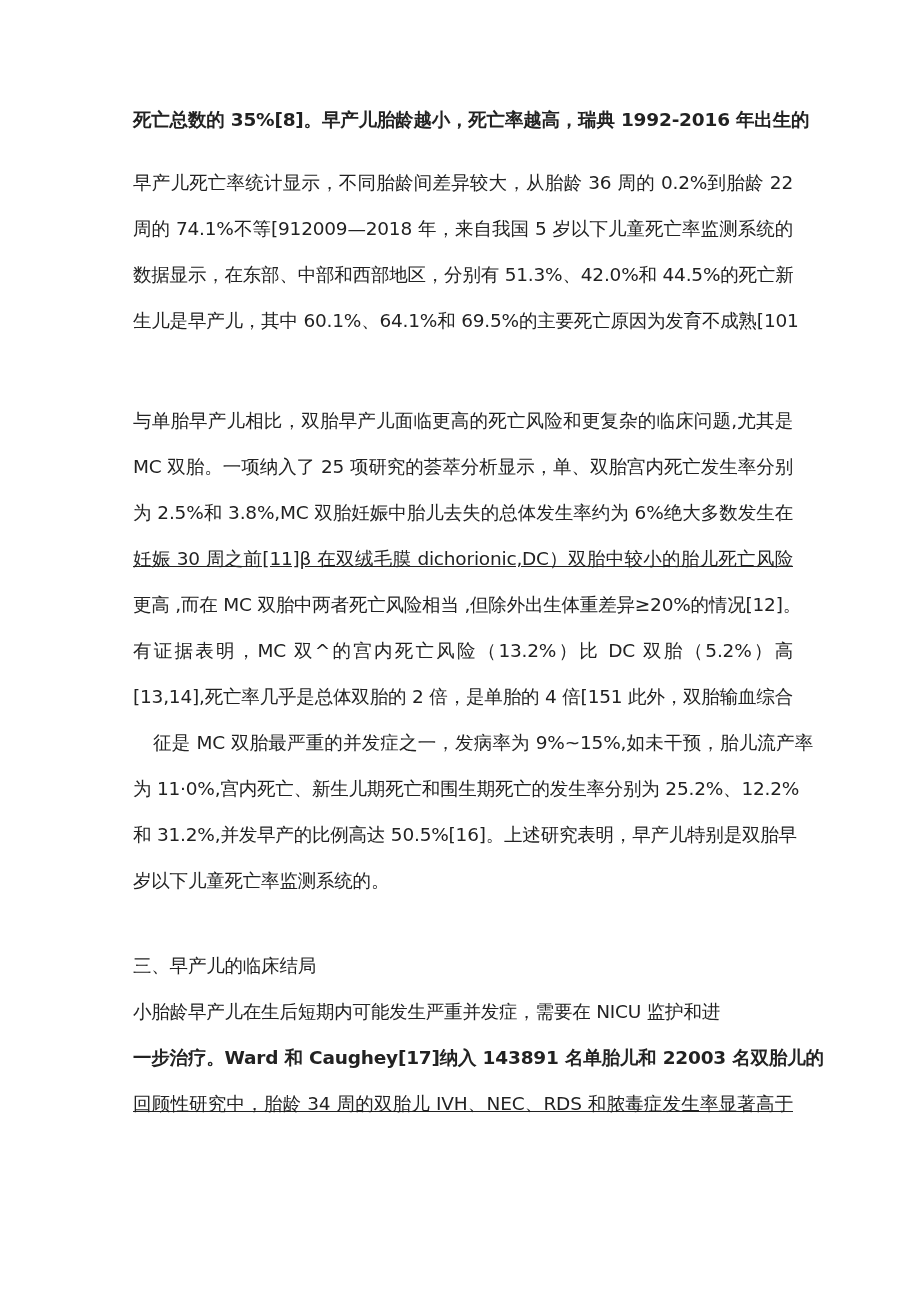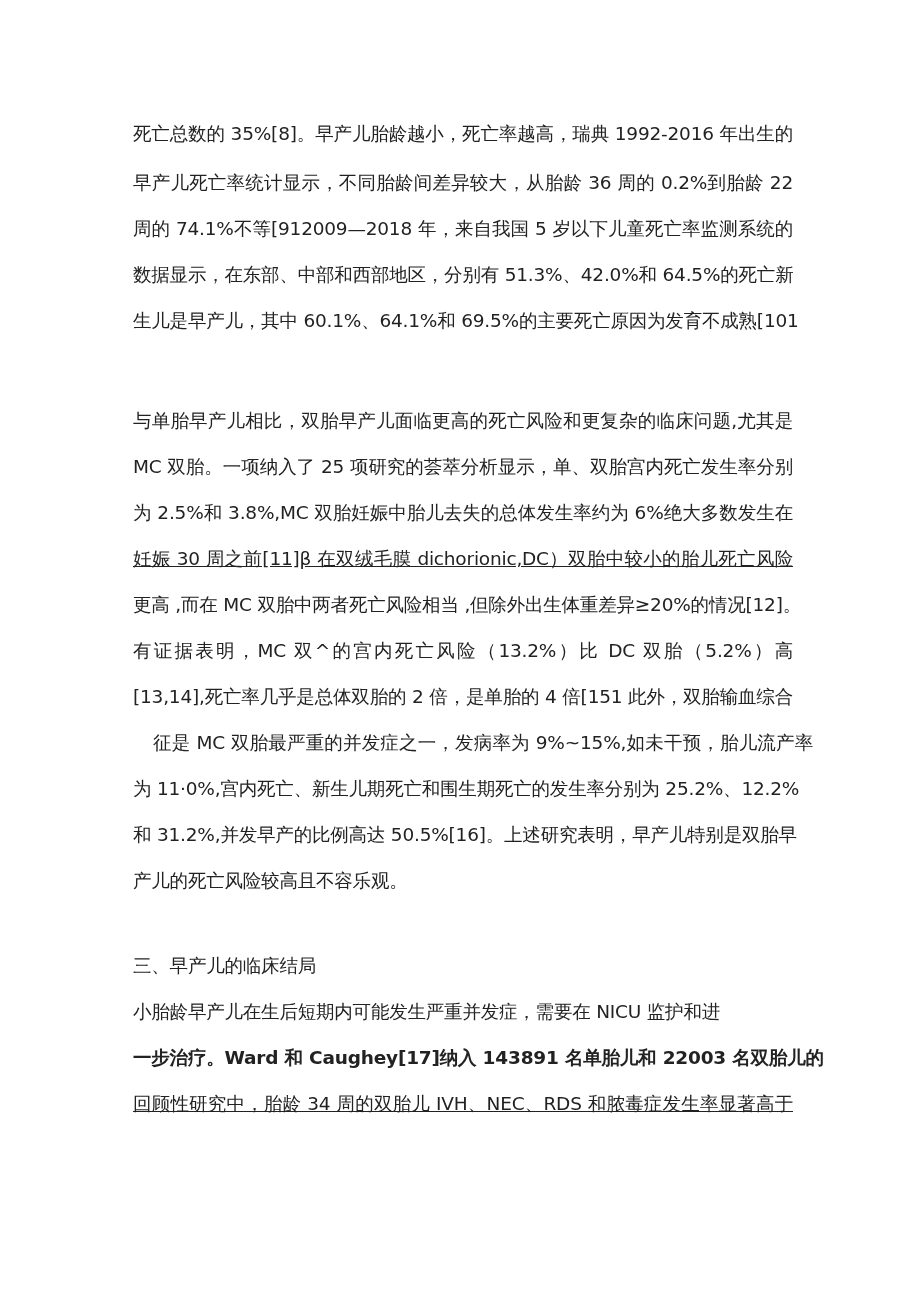--- a/index.html
+++ b/index.html
@@ -18,36 +18,36 @@
       line-height: 24px;
       letter-spacing: -0.2px;
     }
     .justify { text-align: justify; text-align-last: justify; }
   </style>
 </head>
 <body>
 
 <div class="page">
 
-  <div class="line justify" style="top:122px;">死亡总数的 35%[8]。早产儿胎龄越小，死亡率越高，瑞典 1992-2016 年出生的</div>
+  <div class="line justify" style="top:108px;font-weight:bold;">死亡总数的 35%[8]。早产儿胎龄越小，死亡率越高，瑞典 1992-2016 年出生的</div>
   <div class="line justify" style="top:171px;">早产儿死亡率统计显示，不同胎龄间差异较大，从胎龄 36 周的 0.2%到胎龄 22</div>
   <div class="line justify" style="top:217px;">周的 74.1%不等[912009—2018 年，来自我国 5 岁以下儿童死亡率监测系统的</div>
-  <div class="line justify" style="top:263px;">数据显示，在东部、中部和西部地区，分别有 51.3%、42.0%和 64.5%的死亡新</div>
+  <div class="line justify" style="top:263px;">数据显示，在东部、中部和西部地区，分别有 51.3%、42.0%和 44.5%的死亡新</div>
   <div class="line justify" style="top:309px;">生儿是早产儿，其中 60.1%、64.1%和 69.5%的主要死亡原因为发育不成熟[101</div>
 
   <div class="line justify" style="top:409px;">与单胎早产儿相比，双胎早产儿面临更高的死亡风险和更复杂的临床问题,尤其是</div>
   <div class="line justify" style="top:455px;">MC 双胎。一项纳入了 25 项研究的荟萃分析显示，单、双胎宫内死亡发生率分别</div>
   <div class="line justify" style="top:501px;">为 2.5%和 3.8%,MC 双胎妊娠中胎儿去失的总体发生率约为 6%绝大多数发生在</div>
   <div class="line justify" style="top:547px;text-decoration:underline;">妊娠 30 周之前[11]β 在双绒毛膜 dichorionic,DC）双胎中较小的胎儿死亡风险</div>
   <div class="line justify" style="top:593px;">更高 ,而在 MC 双胎中两者死亡风险相当 ,但除外出生体重差异≥20%的情况[12]。</div>
   <div class="line justify" style="top:639px;">有证据表明，MC 双^的宫内死亡风险（13.2%）比 DC 双胎（5.2%）高</div>
   <div class="line justify" style="top:685px;">[13,14],死亡率几乎是总体双胎的 2 倍，是单胎的 4 倍[151 此外，双胎输血综合</div>
   <div class="line justify" style="top:731px;margin-left:20px;">征是 MC 双胎最严重的并发症之一，发病率为 9%~15%,如未干预，胎儿流产率</div>
   <div class="line justify" style="top:777px;">为 11·0%,宫内死亡、新生儿期死亡和围生期死亡的发生率分别为 25.2%、12.2%</div>
   <div class="line justify" style="top:823px;">和 31.2%,并发早产的比例高达 50.5%[16]。上述研究表明，早产儿特别是双胎早</div>
-  <div class="line" style="top:869px;">产儿的死亡风险较高且不容乐观。</div>
+  <div class="line" style="top:869px;">岁以下儿童死亡率监测系统的。</div>
 
   <div class="line" style="top:954px;">三、早产儿的临床结局</div>
   <div class="line" style="top:1000px;">小胎龄早产儿在生后短期内可能发生严重并发症，需要在 NICU 监护和进</div>
   <div class="line justify" style="top:1046px;font-weight:bold;">一步治疗。Ward 和 Caughey[17]纳入 143891 名单胎儿和 22003 名双胎儿的</div>
   <div class="line justify" style="top:1092px;text-decoration:underline;">回顾性研究中，胎龄 34 周的双胎儿 IVH、NEC、RDS 和脓毒症发生率显著高于</div>
 
 </div>
 
 </body></html>

